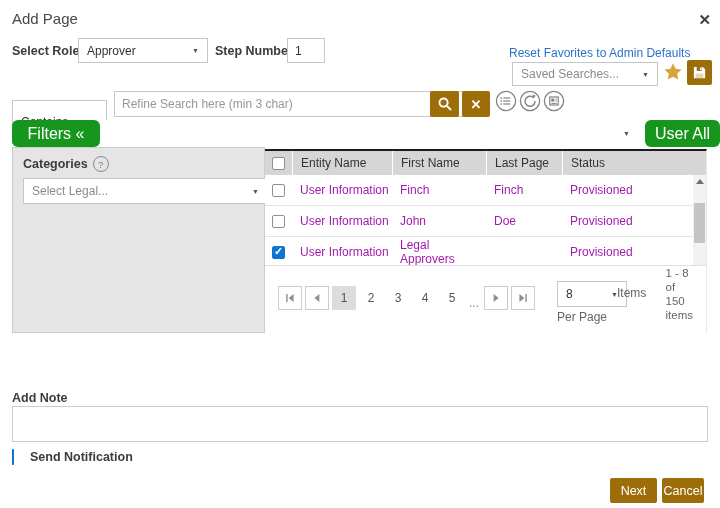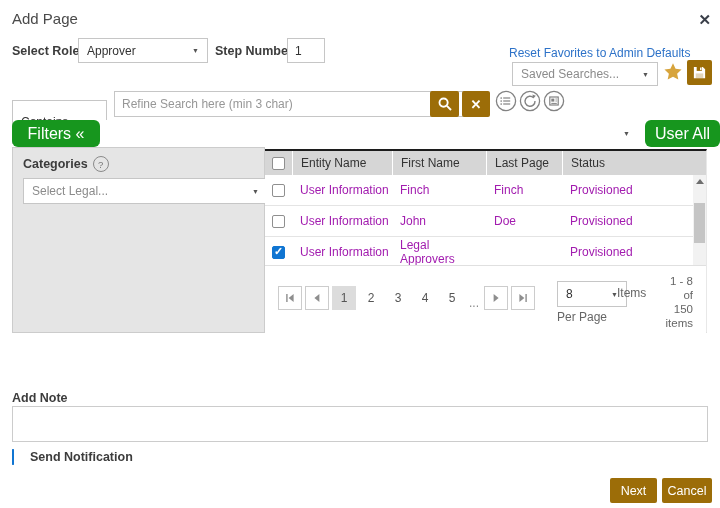--- a/index.html
+++ b/index.html
@@ -57,21 +57,21 @@
   
   .pager { position:absolute; left:0; top:114px; width:100%; height:69px; border-top:1px solid #e0e0e0; background:#fff; }
   .pgnav { position:absolute; left:13px; top:20px; display:flex; align-items:center; gap:3px; }
   .pgbtn { width:24px; height:24px; border:1px solid #ccc; background:#fff; display:flex; align-items:center; justify-content:center; cursor:pointer; box-sizing:border-box; }
   .pgnum { width:24px; height:24px; display:flex; align-items:center; justify-content:center; color:#555; cursor:pointer; box-sizing:border-box; }
   .pgnum.sel { background:#dcdcdc; color:#555; }
   .pgdots { color:#888; padding:0 2px; align-self:flex-end; }
   .size-dd { position:absolute; left:292px; top:15px; width:52px; height:24px; }
   .perpage { position:absolute; left:292px; top:44px; color:#666; }
   .items-lbl { position:absolute; left:352px; top:20px; color:#666; }
-  .range { position:absolute; right:13px; top:8px; text-align:right; color:#666; font-size:11.5px; line-height:14px; }
+  .range { position:absolute; right:13px; top:0; text-align:left; color:#666; font-size:11.5px; line-height:14px; }
 
   textarea.note { position:absolute; left:12px; top:406px; width:696px; height:36px; border:1px solid #ccc; resize:none; box-sizing:border-box; font-family:"Liberation Sans",sans-serif; font-size:12px; padding:4px 6px; outline:none; }
 
   .footer-btn { position:absolute; top:478px; height:25px; font-size:12.5px; }
 </style>
 </head>
 <body>
 
 <div class="dialog">
 
@@ -276,15 +276,15 @@
 
   
   <div class="abs lbl" style="left:12px; top:391px;">Add Note</div>
   <textarea class="note" style=""></textarea>
 
   <span class="abs cb checked" style="left:12px; top:450px;"></span>
   <div class="abs lbl" style="left:30px; top:450px; font-weight:600;">Send Notification</div>
 
   
   <button class="btn-brown footer-btn" style="left:610px; width:47px;">Next</button>
-  <button class="btn-brown footer-btn" style="left:662px; width:50px;">Cancel</button>
+  <button class="btn-brown footer-btn" style="left:662px; width:42px;">Cancel</button>
 
 </div>
 
 </body></html>

